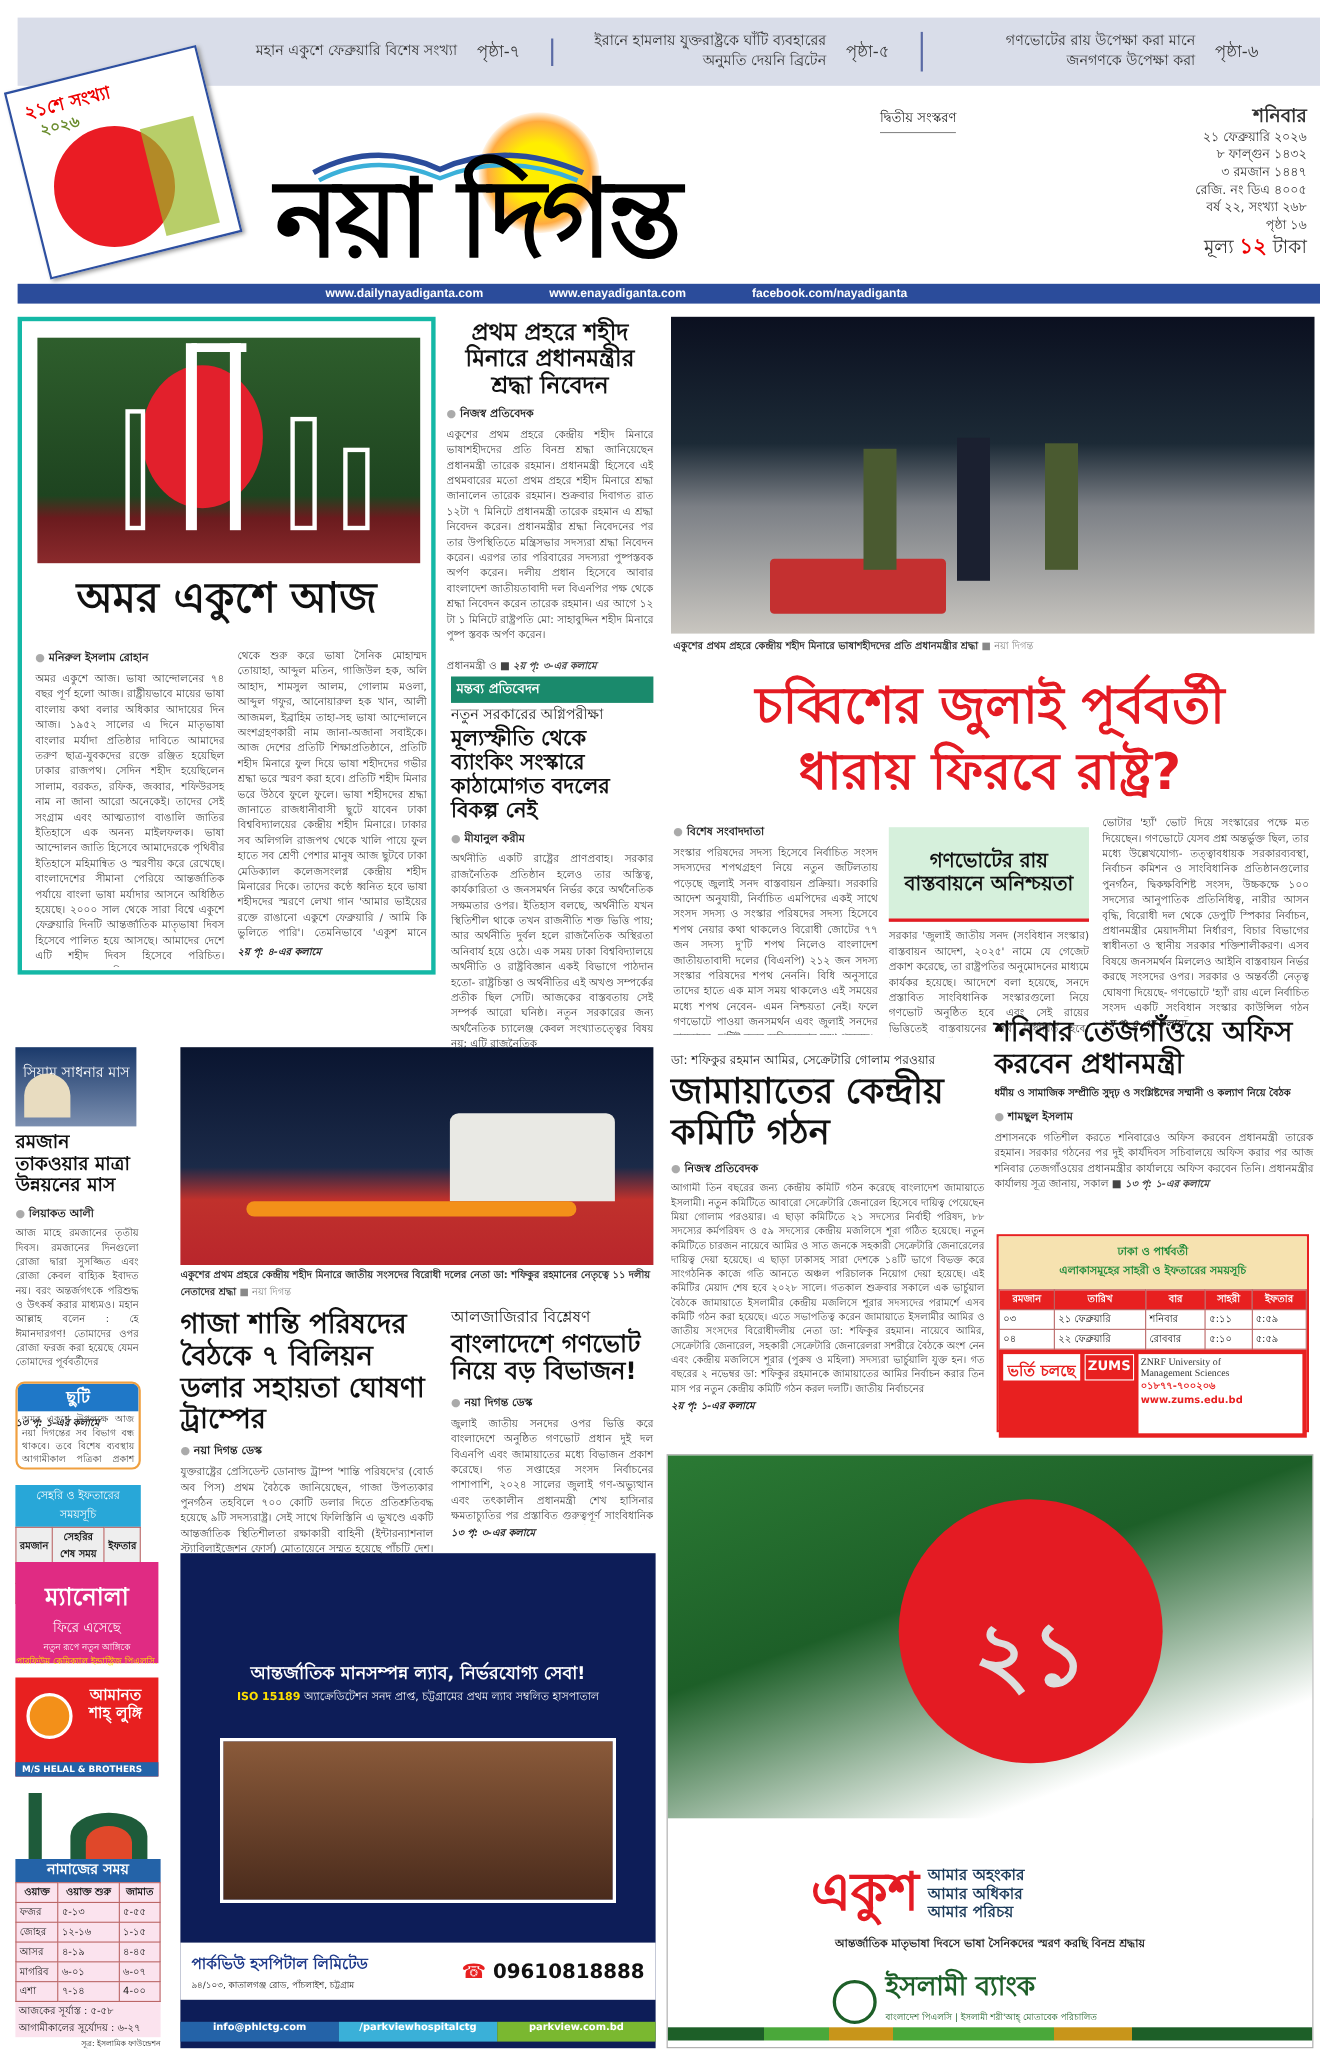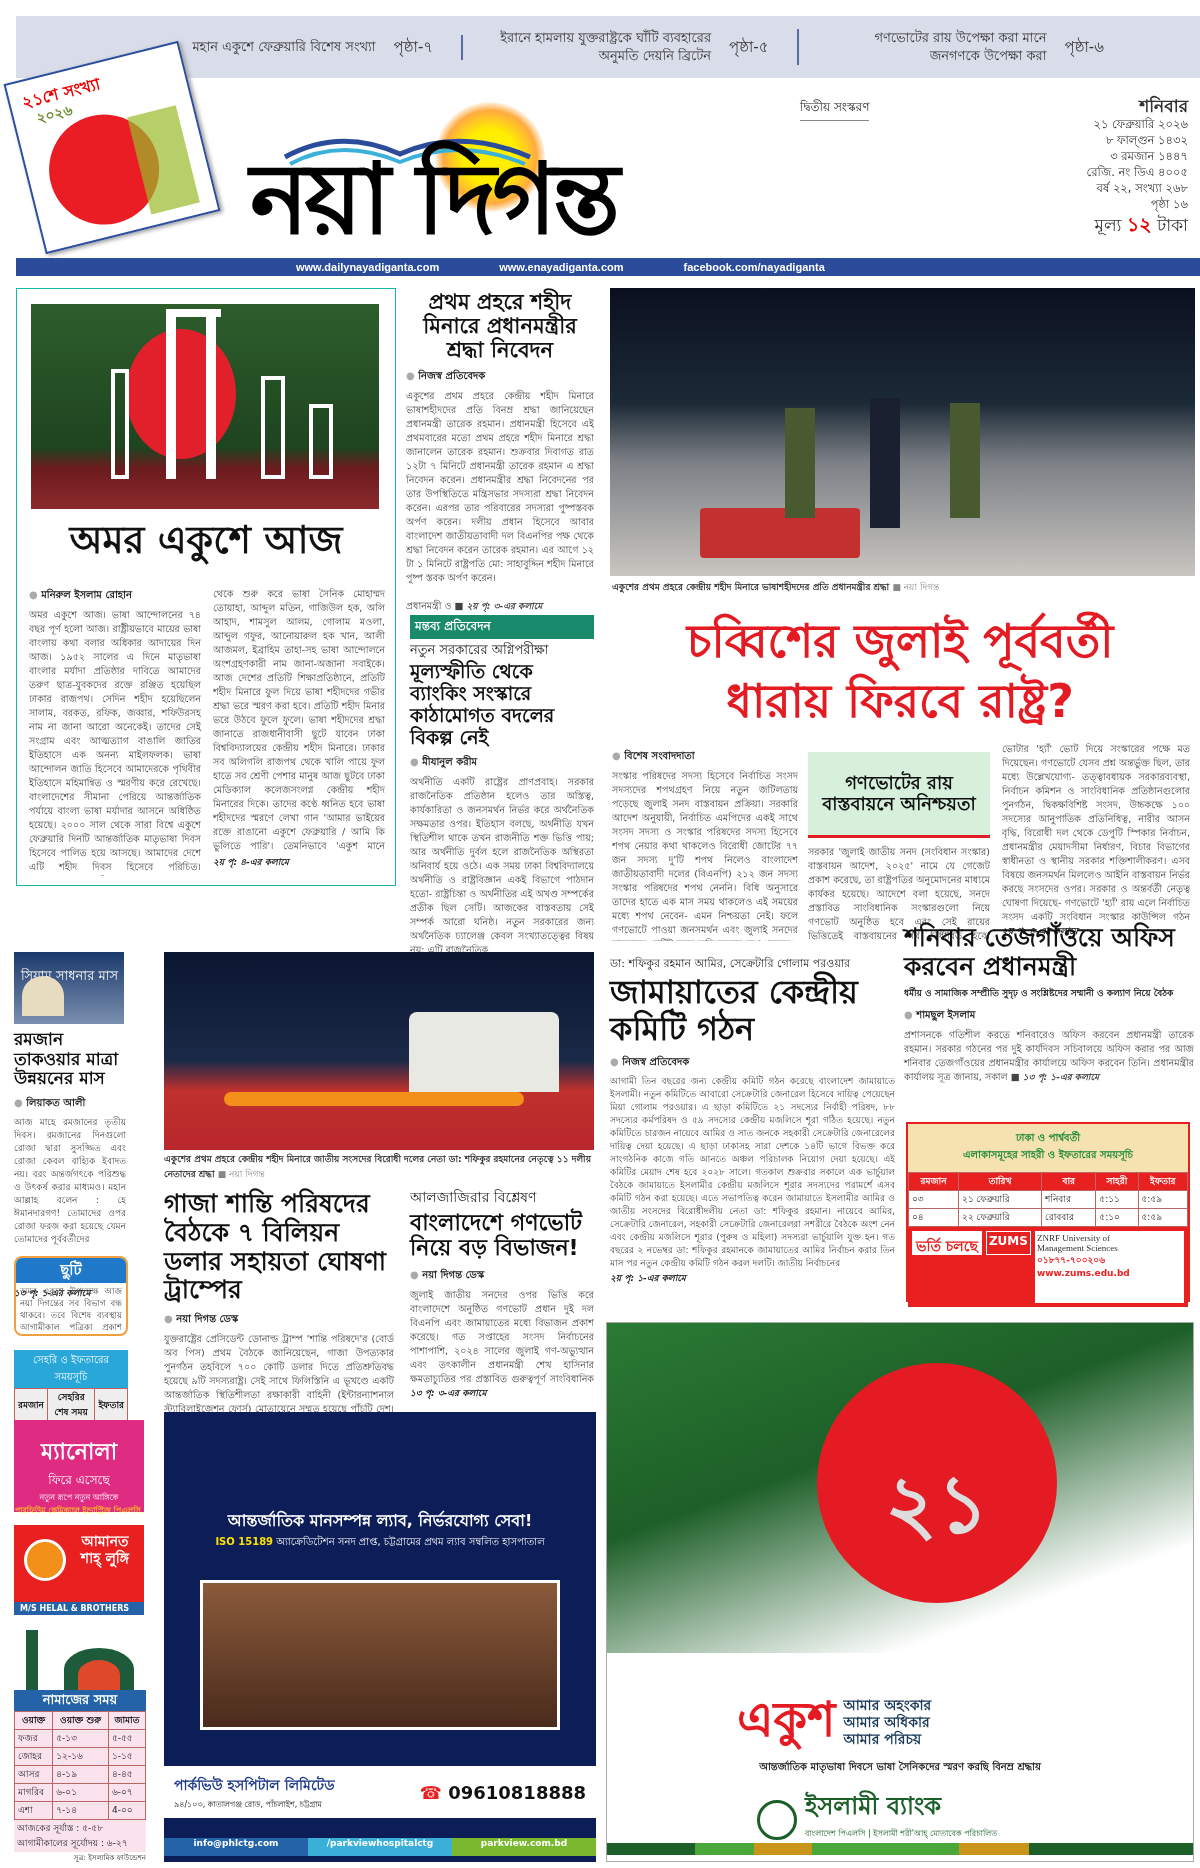--- a/index.html
+++ b/index.html
@@ -1,38 +1,38 @@
 <!DOCTYPE html>
 <html><head>
 <meta charset="utf-8">
 <style>
 *{box-sizing:border-box;margin:0;padding:0}
 body{width:1200px;height:1868px;background:#fff;font-family:"DejaVu Sans",sans-serif;color:#222;position:relative;overflow:hidden}
 .abs{position:absolute}
-.topbar{left:16px;top:16px;width:1184px;height:62px;background:#d9dde9;display:flex;align-items:center;justify-content:flex-end;padding-right:68px}
+.topbar{left:16px;top:16px;width:1184px;height:62px;background:#d9dde9;display:flex;align-items:center;justify-content:flex-end;padding-right:28px}
 .tb-item{display:flex;align-items:center;gap:18px;padding:0 28px;border-right:2px solid #5a6aa5;font-size:13px;color:#333}
 .tb-item:last-child{border-right:none}
 .tb-text{text-align:right;line-height:18px;max-width:220px}
 .tb-page{font-size:15px}
 .masthead{left:230px;top:92px;width:700px;height:150px}
 .logo-text{font-family:"DejaVu Serif",serif;font-weight:bold;font-size:98px;color:#000;position:absolute;left:20px;top:32px;letter-spacing:-4px}
 .edition{left:800px;top:98px;font-size:12px;border-bottom:1px solid #888;padding-bottom:2px}
 .datebox{right:12px;top:98px;text-align:right;font-size:11.5px;line-height:16px;color:#333}
 .datebox .day{font-size:17px;font-weight:bold;margin-bottom:2px}
 .price{font-size:17px;margin-top:4px}
 .price b{color:#e00;font-size:19px}
 .bluebar{left:16px;top:258px;width:1184px;height:18px;background:#2b4c9b;display:flex;gap:60px;padding-left:280px;color:#fff;font-size:11px;font-weight:bold;align-items:center;font-family:"Liberation Sans",sans-serif}
 .photo{background:#333;overflow:hidden}
 .hl{font-weight:bold;color:#111;line-height:1.15}
 .byline{font-size:10px;font-weight:bold;margin:6px 0 4px}
 .byline::before{content:"● ";color:#aaa}
 .body{font-size:9.5px;line-height:14px;color:#444;text-align:justify}
 .cont{font-weight:bold;font-style:italic;font-size:9px}
 .cap{font-size:9px;color:#333;font-weight:bold}
-.box{border:1px solid #14b8a6}
+.box{border:4px solid #14b8a6}
 table{border-collapse:collapse;width:100%}
 td,th{font-size:9px;padding:1px 3px;border:1px solid #b66}
 </style>
 </head>
 <body>
 
 <div class="abs topbar">
   <div class="tb-item">
       <div class="tb-text">মহান একুশে ফেব্রুয়ারি বিশেষ সংখ্যা</div>
       <div class="tb-page">পৃষ্ঠা-৭</div>

